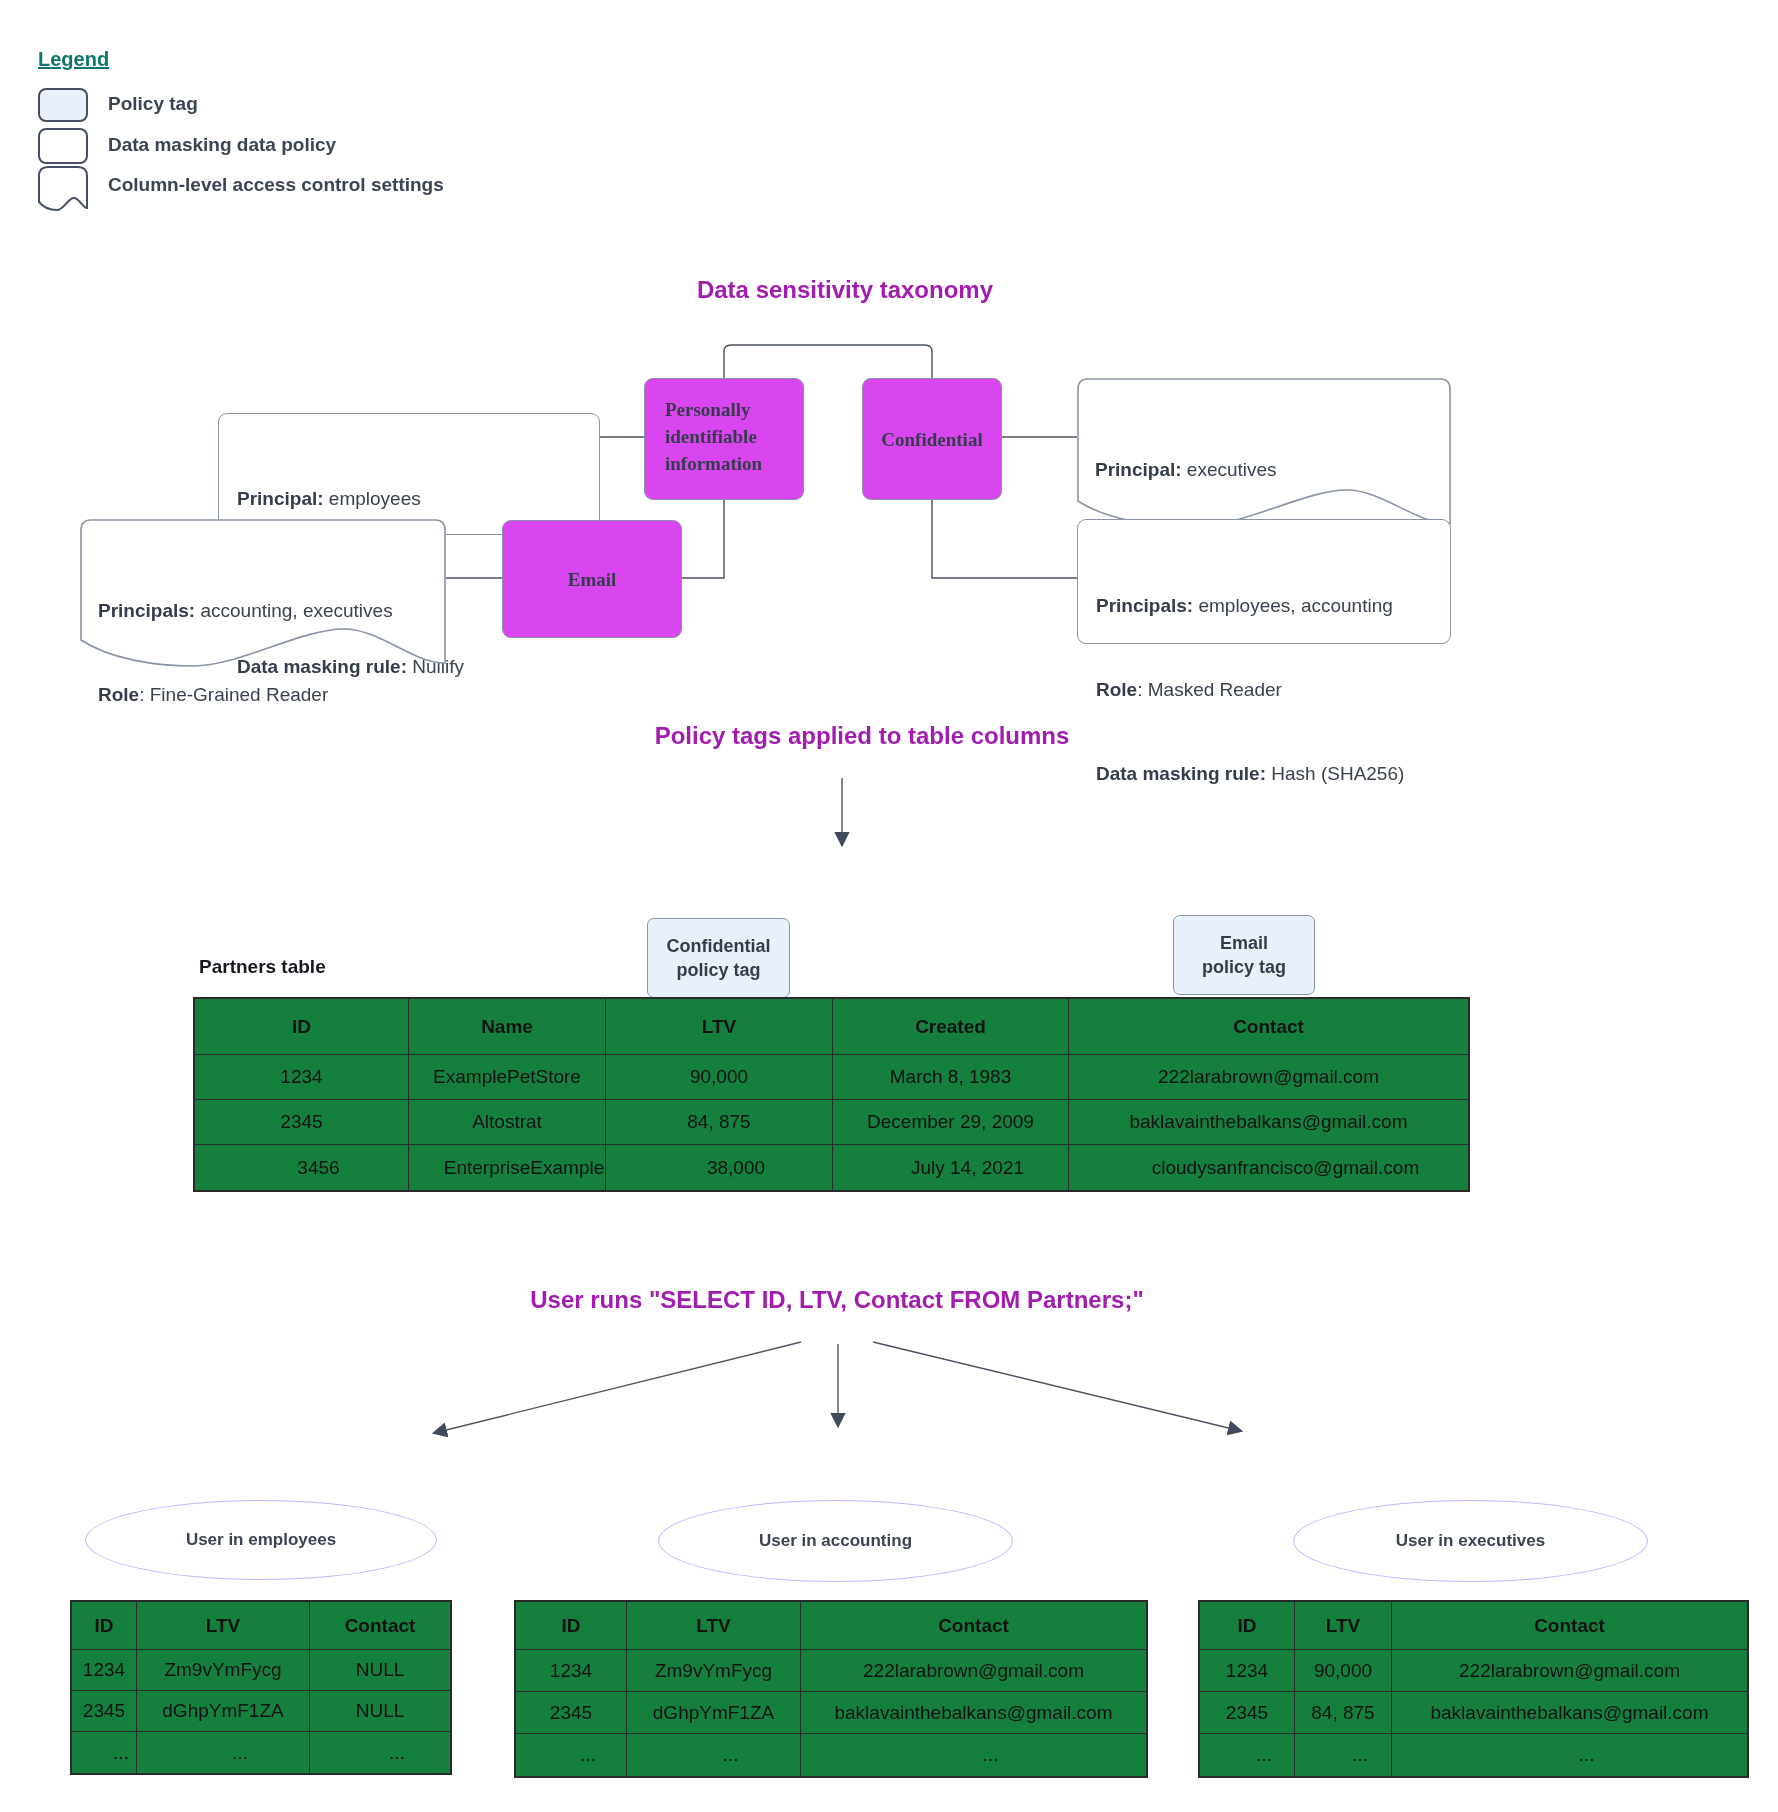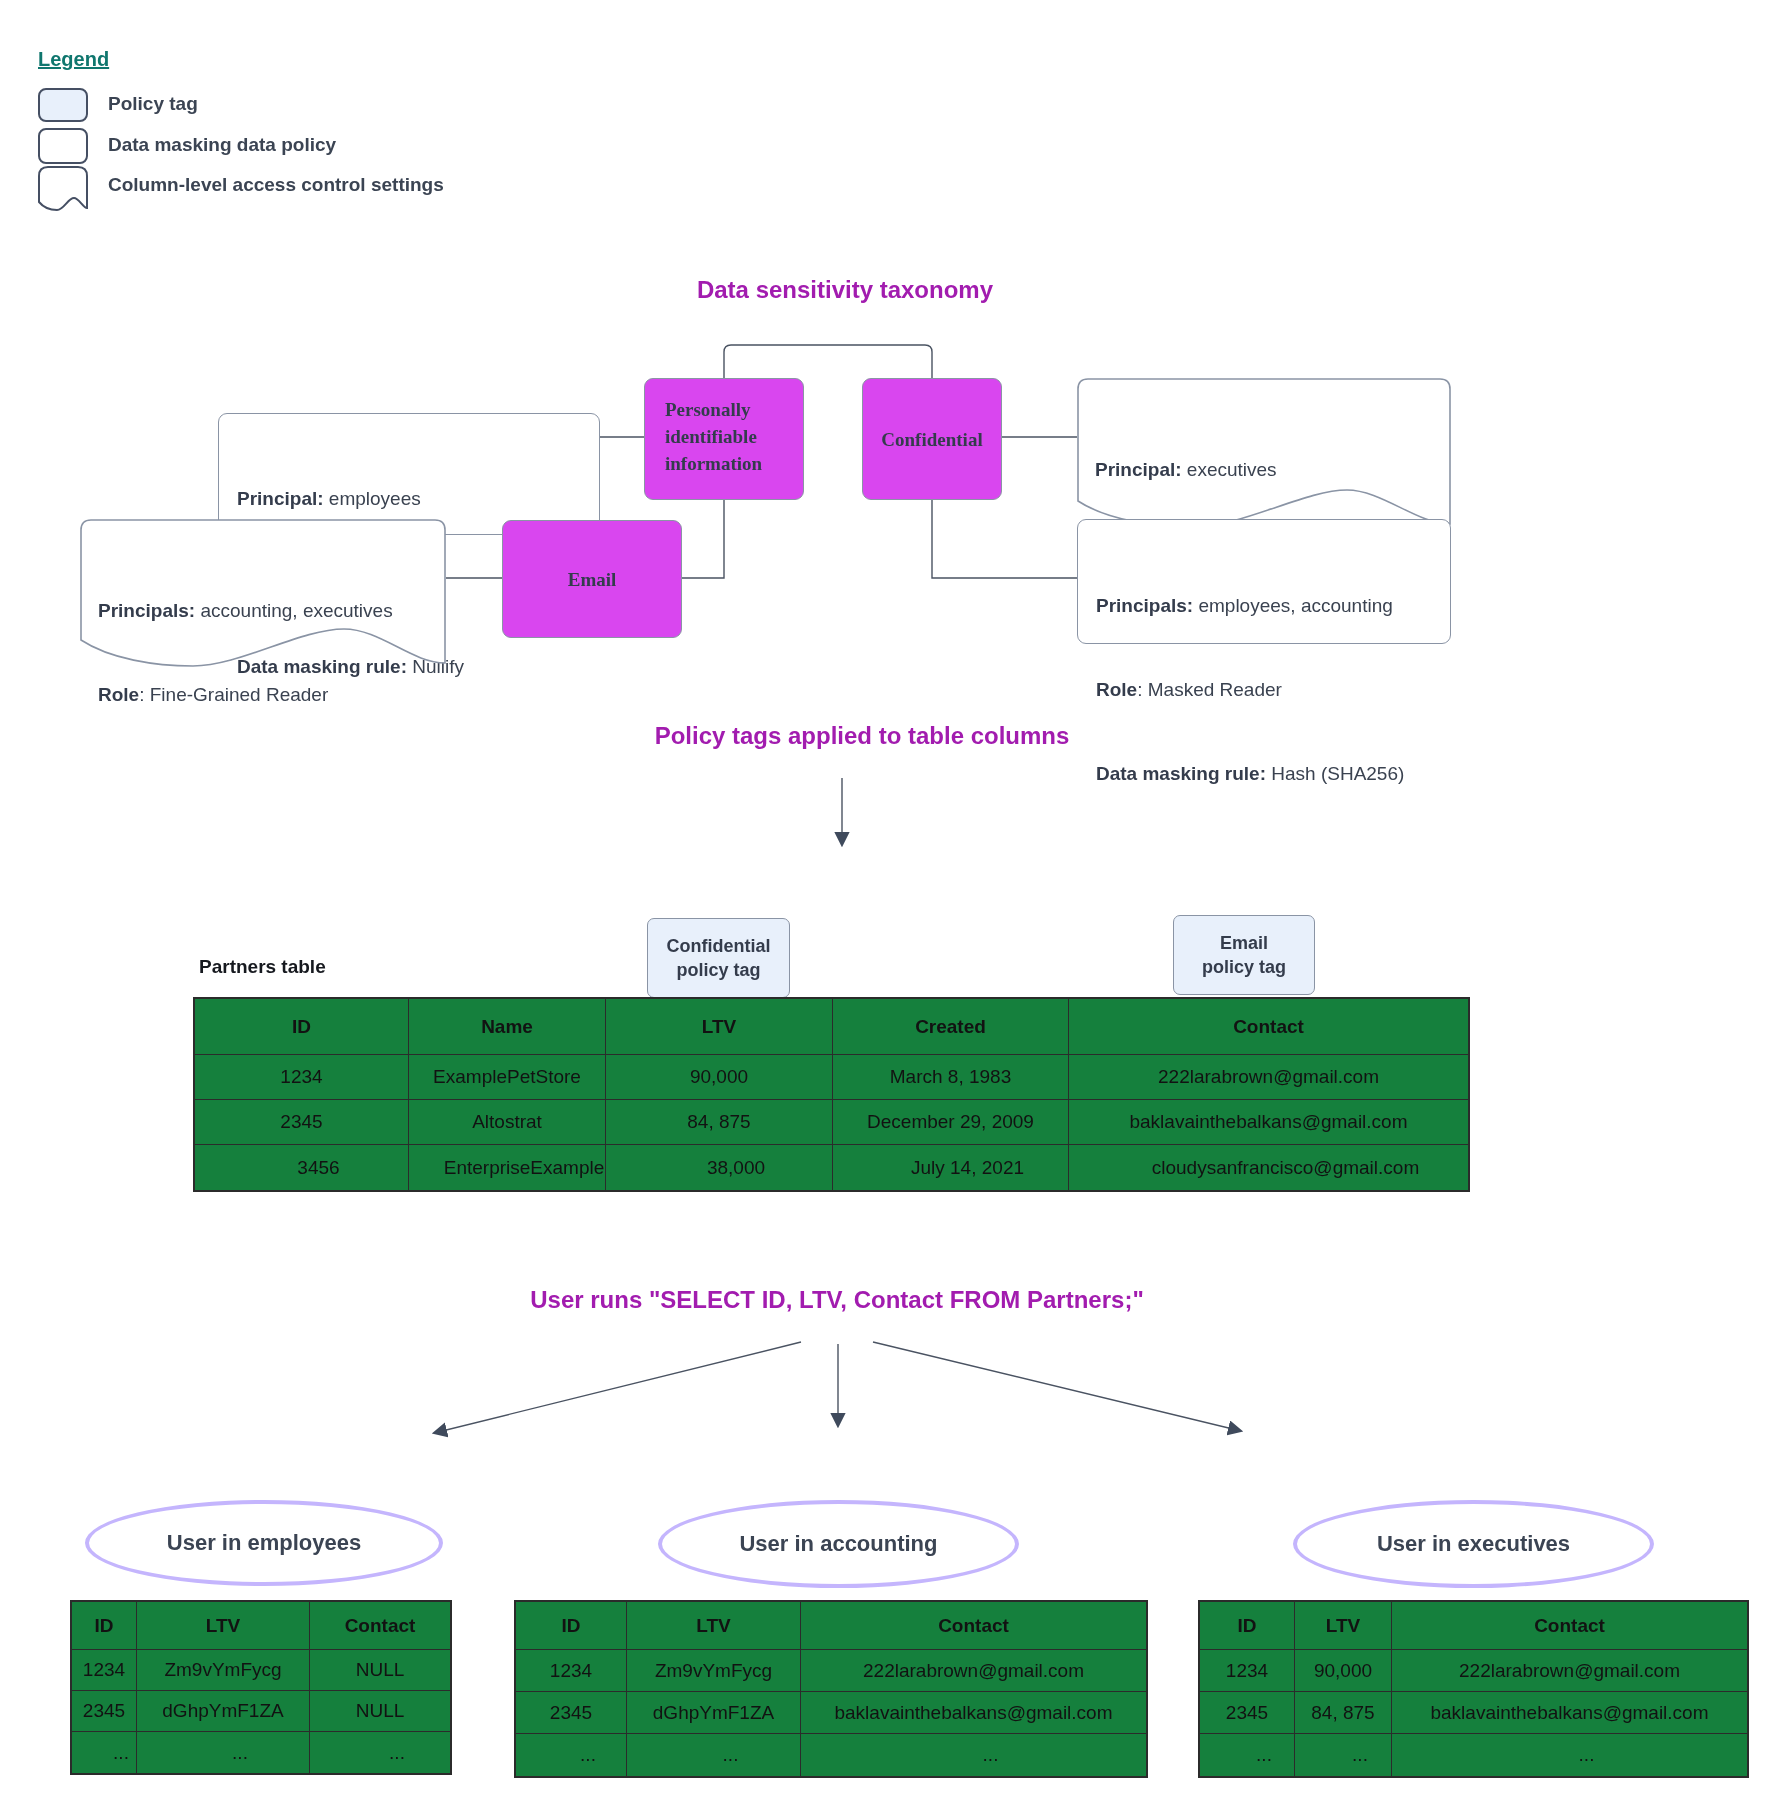--- a/index.html
+++ b/index.html
@@ -16,22 +16,22 @@
   .doc{position:absolute;}
   .doc svg{position:absolute;left:0;top:0;}
   .doc .plines{position:absolute;left:18px;right:8px;}
   .grid-table{position:absolute;display:grid;border:2px solid #2b2b2b;background:#fff;box-sizing:border-box;}
   .cell{border-right:1px solid #2b2b2b;border-bottom:1px solid #2b2b2b;display:flex;align-items:center;
         justify-content:center;font-size:19px;color:#121212;background:#15803d;box-sizing:border-box;
         text-align:center;overflow:hidden;}
   .cell.hdr{font-weight:bold;}
   .cell.lc{border-right:none;}
   .cell.lr{border-bottom:none;padding-left:34px;}
-  .ellipse{position:absolute;border:4px solid #c4b5fd;border-radius:50%;background:#fff;
-           display:flex;align-items:center;justify-content:center;font-weight:bold;font-size:22px;color:#3b4453;}
+  .ellipse{position:absolute;border:1px solid #c4b5fd;border-radius:50%;background:#fff;
+           display:flex;align-items:center;justify-content:center;font-weight:bold;font-size:17px;color:#3b4453;}
   .chip{position:absolute;background:#e8f0fb;border:1.6px solid #8a94a5;border-radius:7px;
         display:flex;align-items:center;justify-content:center;text-align:center;
         font-weight:bold;font-size:18px;line-height:24px;color:#343c4c;white-space:pre-line;box-sizing:border-box;}
   .legend-label{position:absolute;left:108px;font-weight:bold;font-size:19px;color:#3b4453;}
   svg .ln{stroke:#4a5362;stroke-width:1.4;fill:none;}
 </style>
 </head>
 <body>
 
 <div id="canvas">

